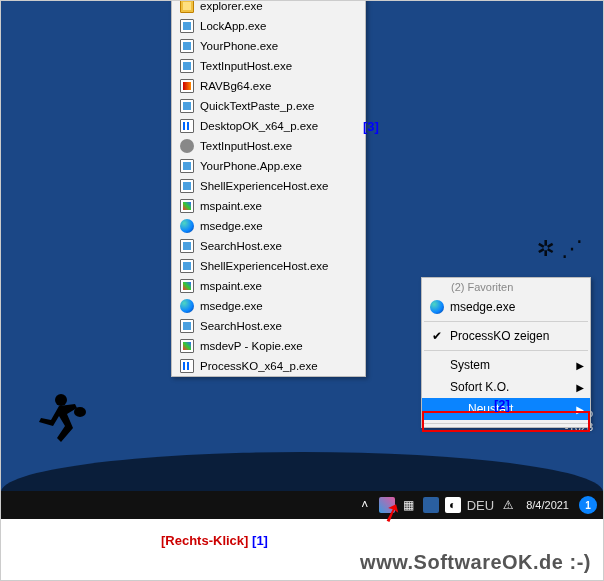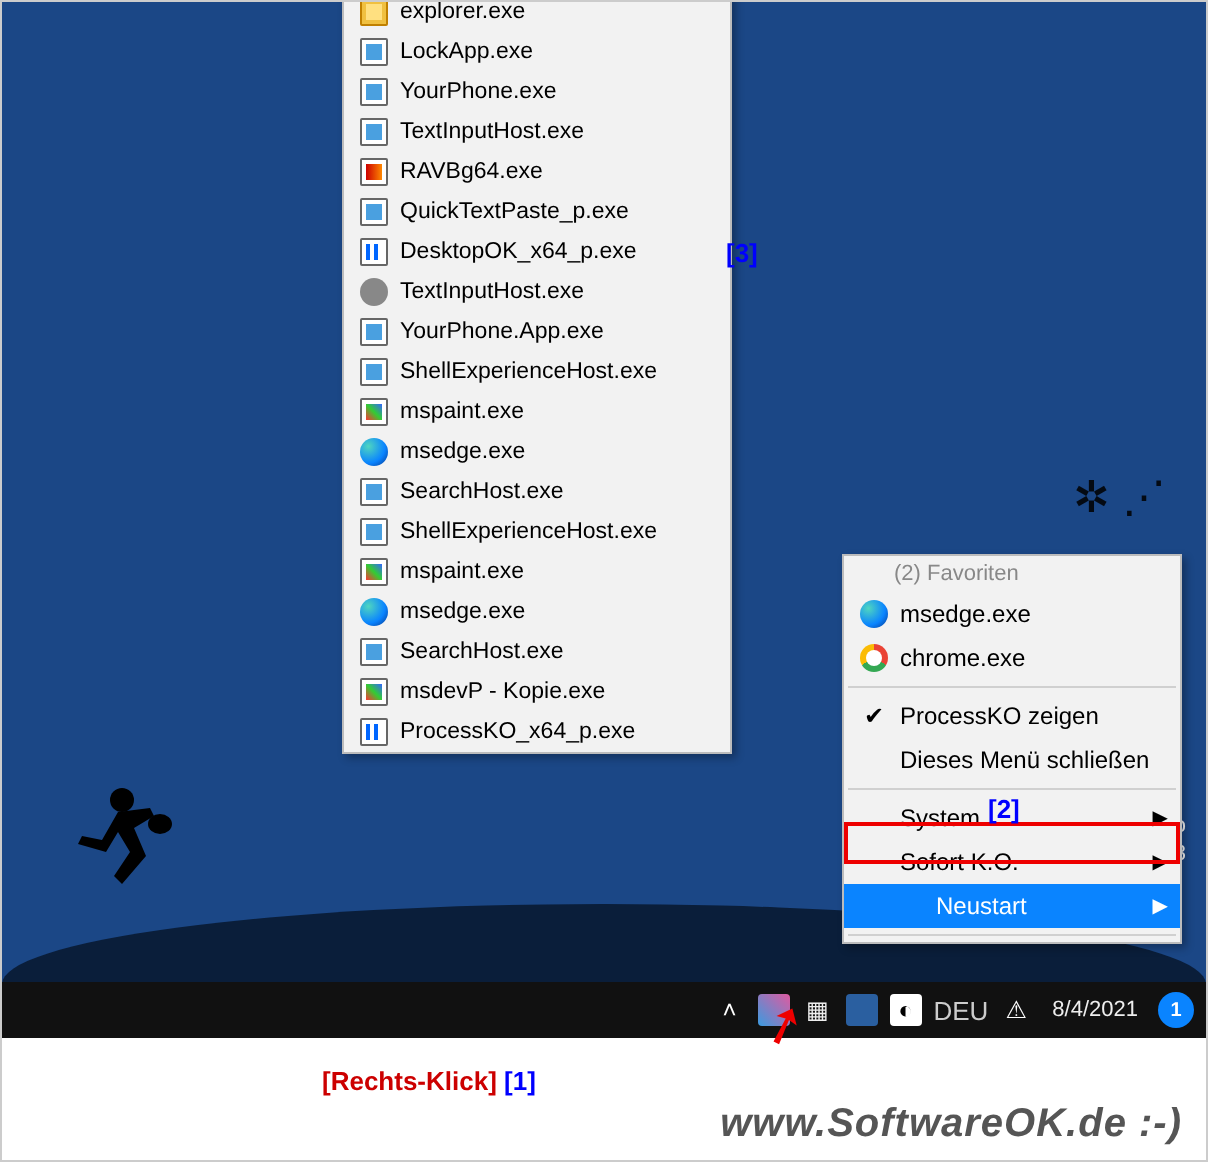--- a/index.html
+++ b/index.html
@@ -26,36 +26,36 @@
 .ticon.lang { font-size: 13px; color: #ccc; background: none; width: auto; }
 .ticon.net { color: #fff; }
 .tdate { font-size: 11px; color: #eee; }
 .notif { width: 18px; height: 18px; background: #0a84ff; border-radius: 50%; display: flex; align-items: center; justify-content: center; color: #fff; font-size: 10px; font-weight: bold; }
 
 
 .bottomstrip { position: absolute; left: 0; right: 0; bottom: 0; height: 61px; background: #fff; }
 .arrow { position: absolute; left: 380px; bottom: 52px; color: #e00; font-size: 26px; transform: rotate(-20deg); }
 .label1 { position: absolute; left: 160px; bottom: 32px; color: #c00; font-size: 13px; font-weight: bold; }
 .label1 .num { color: #00f; }
-.footerurl { position: absolute; right: 12px; bottom: 6px; color: #555; font-size: 20px; font-weight: bold; font-style: italic; letter-spacing: 0.5px; }
+.footerurl { position: absolute; right: 12px; bottom: 6px; color: #555; font-size: 20px; font-weight: bold; letter-spacing: 0.5px; }
 
 
 .lbl2 { position: absolute; left: 493px; top: 396px; color: #c00; font-size: 13px; font-weight: bold; }
 .lbl2 .num, .lbl3 .num { color: #00f; }
 .lbl3 { position: absolute; left: 362px; top: 118px; color: #c00; font-size: 13px; font-weight: bold; }
 .redbox { position: absolute; border: 2px solid #e00; pointer-events: none; }
 
 
 .menu { position: absolute; background: #f2f2f2; border: 1px solid #bcbcbc; box-shadow: 2px 2px 4px rgba(0,0,0,0.3); font-size: 12px; color: #000; }
 .menu .row { display: flex; align-items: center; height: 22px; padding: 0 18px 0 6px; white-space: nowrap; cursor: default; position: relative; }
 .menu .row.hover { background: #0a84ff; color: #fff; padding-left: 24px; }
 .menu .row .ico { width: 18px; height: 16px; display: inline-flex; align-items: center; justify-content: center; margin-right: 4px; flex-shrink: 0; }
 .menu .row .arw { position: absolute; right: 6px; font-size: 10px; }
 .menu .sep { height: 1px; background: #d0d0d0; margin: 3px 2px; }
-.menu .header { color: #888; padding: 3px 8px 3px 25px; font-size: 11px; }
+.menu .header { color: #888; padding: 3px 8px 3px 9px; font-size: 11px; margin-left: 20px; }
 
 
 .plist { left: 170px; top: -6px; width: 195px; }
 .plist .row { height: 20px; font-size: 11.5px; }
 .plist .row .ico { width: 18px; }
 
 
 .ctx { left: 420px; top: 276px; width: 170px; }
 
 
@@ -222,37 +222,27 @@
 
   <div class="menu ctx">
     <div class="header">(2) Favoriten</div>
     <div id="favs">
         <div class="row">
           <span class="ico">
             <span class="exeico edge"></span>
           </span>
           <span>msedge.exe</span>
         </div>
-        <div class="row">
-          <span class="ico">
-            <span class="exeico chrome"></span>
-          </span>
-          <span>chrome.exe</span>
-        </div>
       </div>
     <div class="sep"></div>
     <div class="row">
       <span class="ico">
           <span class="checkm">✔</span>
         </span>
       <span>ProcessKO zeigen</span>
-    </div>
-    <div class="row">
-      <span class="ico"></span>
-      <span>Dieses Menü schließen</span>
     </div>
     <div class="sep"></div>
     <div class="row">
       <span class="ico"></span>
       <span>System</span>
       <span class="arw">▶</span>
     </div>
     <div class="row">
       <span class="ico"></span>
       <span>Sofort K.O.</span>

